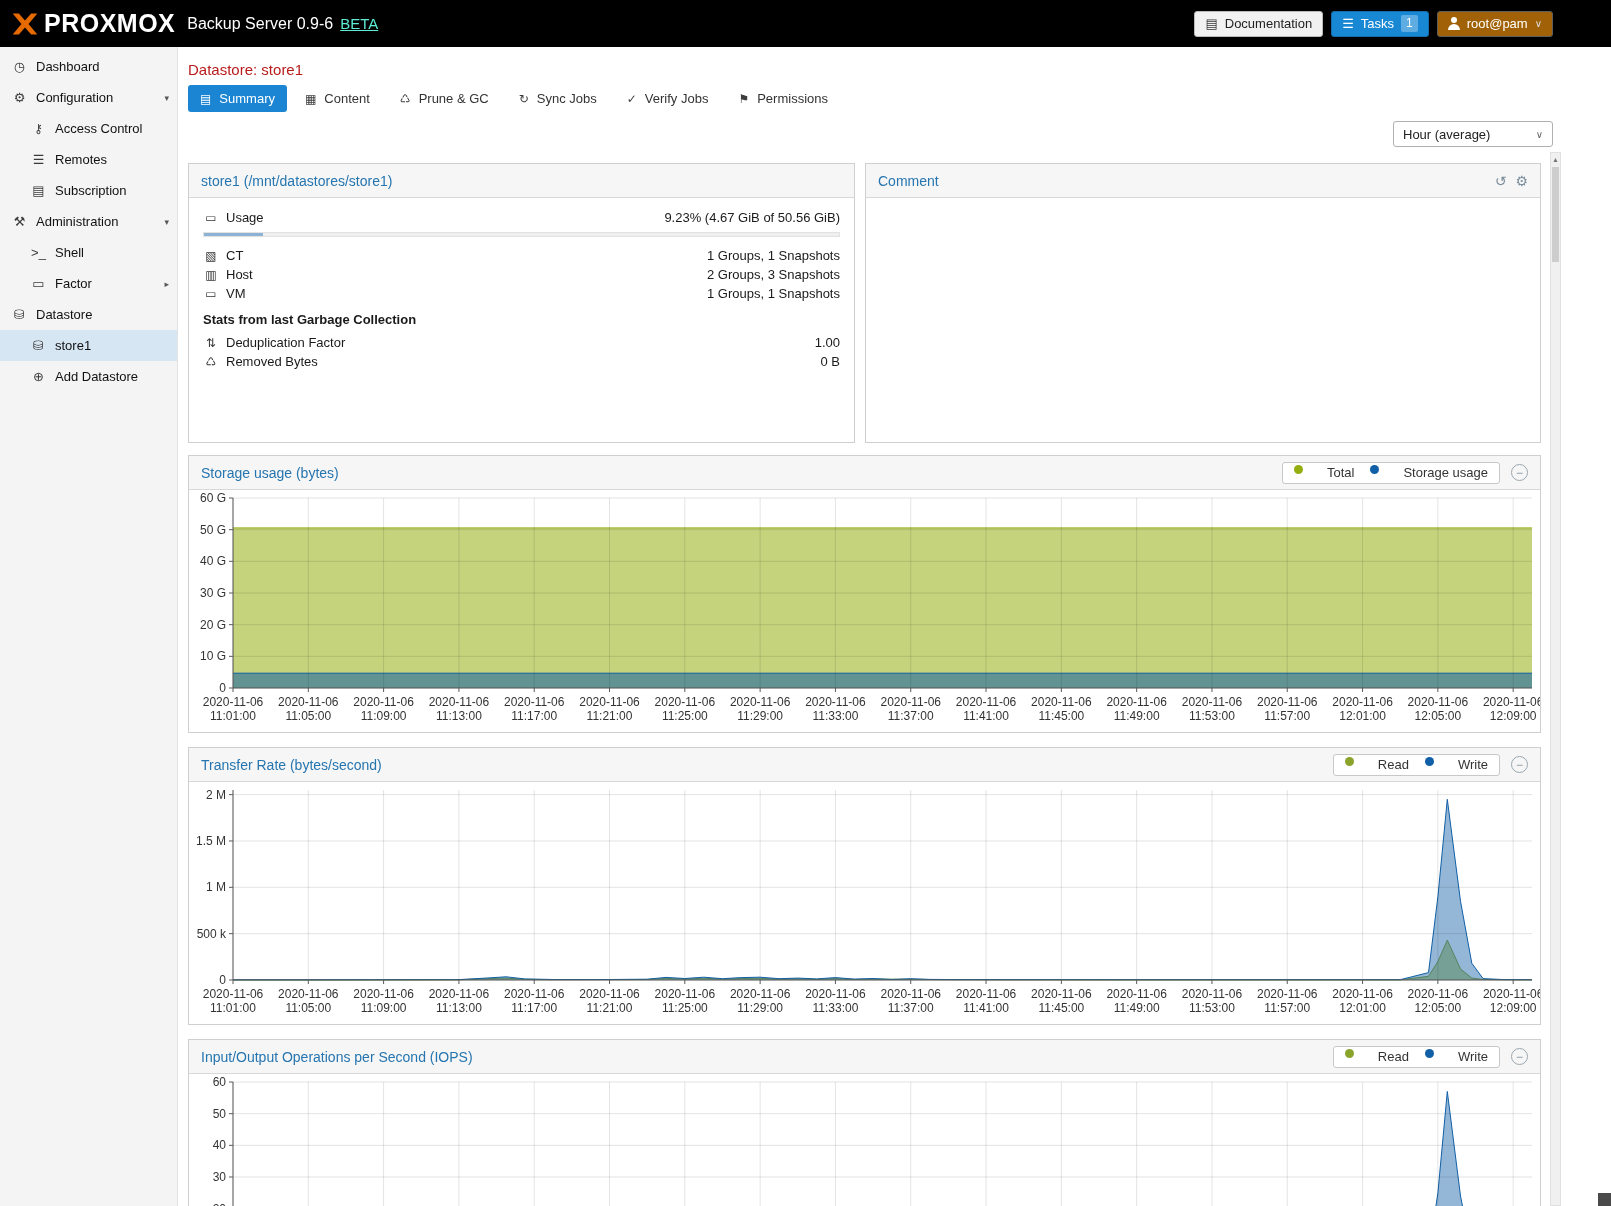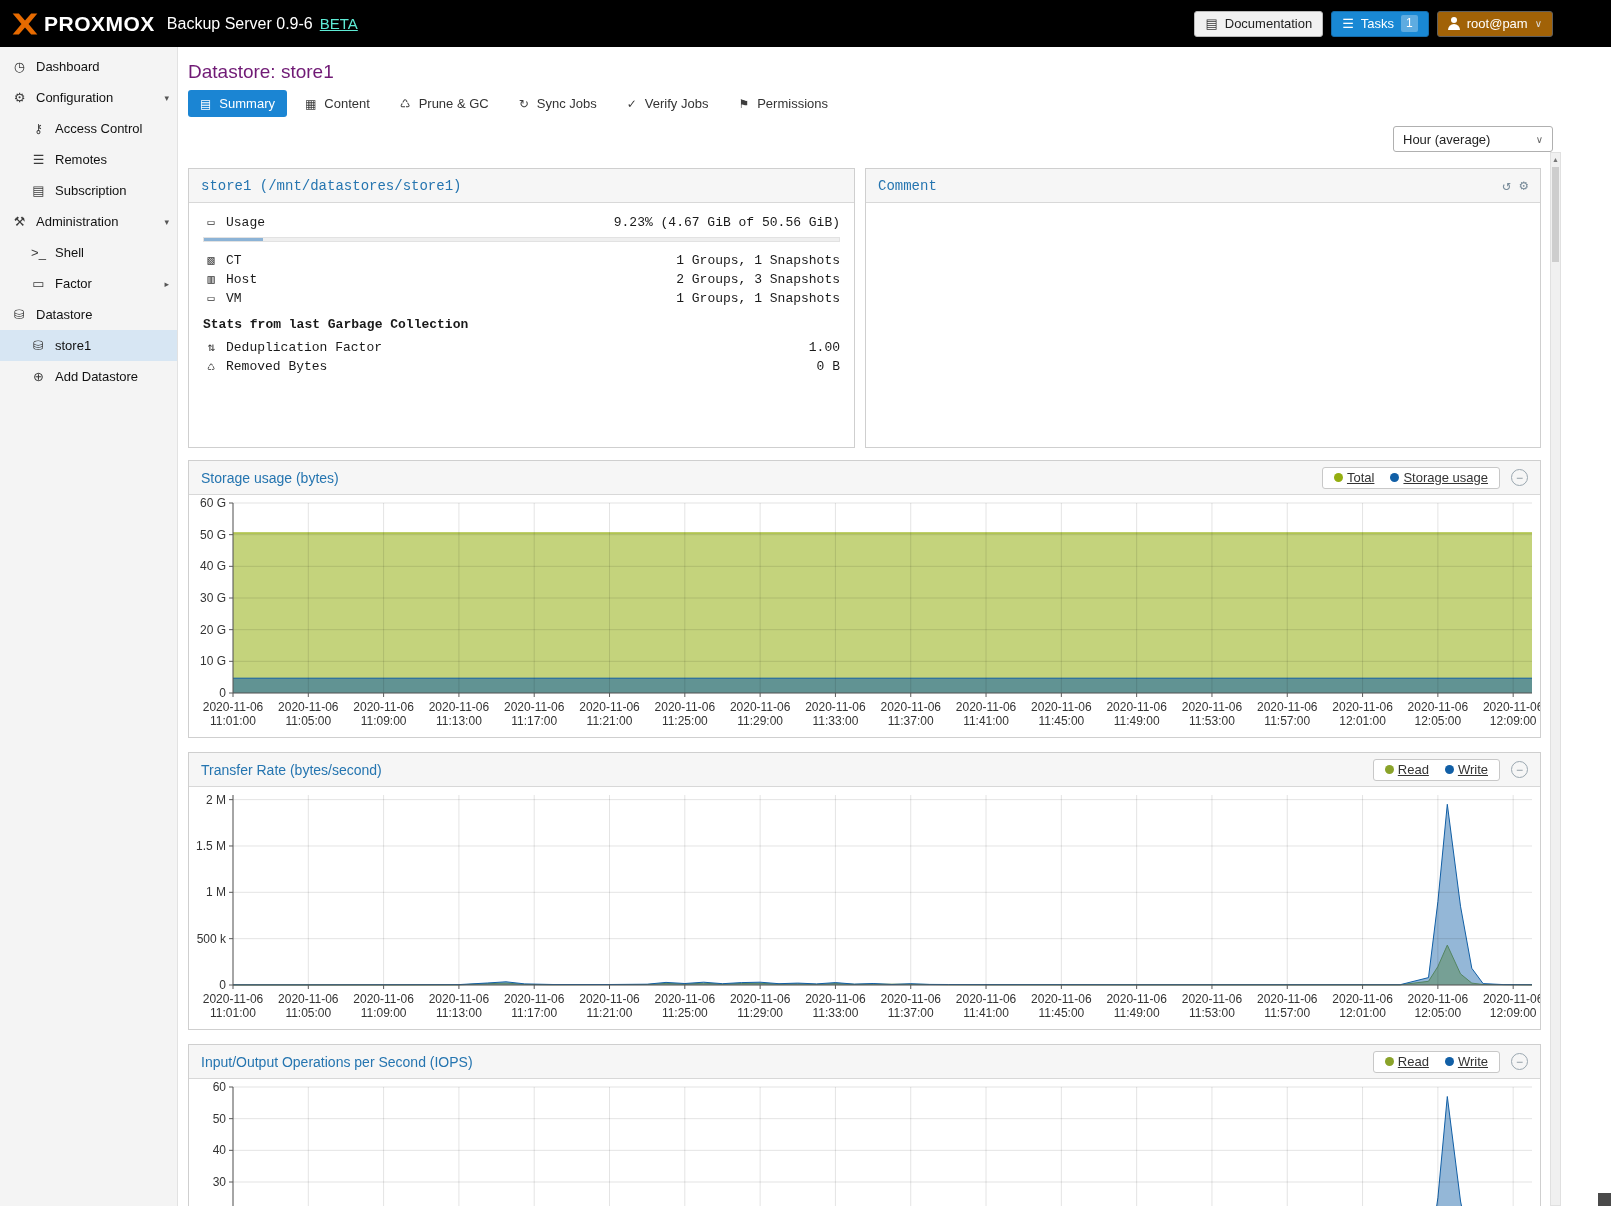--- a/index.html
+++ b/index.html
@@ -7,21 +7,21 @@
   body {
     width:1611px; height:1206px; overflow:hidden; position:relative;
     font-family:"Liberation Sans","DejaVu Sans",sans-serif; font-size:13px;
     color:#1a1a1a; background:#fff;
   }
   svg { font-family:inherit; display:block; }
 
   
   .topbar { height:47px; background:#000; display:flex; align-items:center; padding:0 58px 0 10px; color:#fff; }
   .brand { display:flex; align-items:center; gap:4px; }
-  .brand-name { font-size:21px; font-weight:bold; letter-spacing:0.5px; color:#fff; }
+  .brand-name { font-size:25px; font-weight:bold; letter-spacing:0.5px; color:#fff; }
   .prod { margin-left:12px; font-size:16px; color:#fff; }
   .beta { margin-left:7px; color:#5eead4; font-size:15px; text-decoration:underline; }
   .top-right { margin-left:auto; display:flex; gap:8px; align-items:center; }
   .tbtn { height:26px; display:flex; align-items:center; gap:7px; padding:0 10px; border-radius:3px; font-size:13px; cursor:default; }
   .tbtn.light { background:#f1f1f1; color:#222; border:1px solid #b9b9b9; }
   .tbtn.light .ic { color:#333; }
   .tbtn.blue  { background:#1988d4; color:#fff; border:1px solid #146cab; }
   .badge { background:rgba(255,255,255,0.3); border-radius:2px; padding:0 5px; font-size:12px; line-height:17px; }
   .tbtn.dark  { background:#a16207; color:#fff; border:1px solid #5e5e5e; }
   .user-ic { position:relative; width:12px; height:13px; display:inline-block; }
@@ -32,52 +32,52 @@
   
   .layout { display:flex; height:1159px; }
   .sidebar { width:178px; background:#f4f4f4; border-right:1px solid #e2e2e2; padding-top:4px; flex:none; }
   .side-item { height:31px; display:flex; align-items:center; gap:8px; padding:0 8px 0 11px; font-size:13px; color:#111; }
   .side-item .ic { width:17px; text-align:center; color:#3a3a3a; font-size:13px; flex:none; }
   .side-item.lvl1 { padding-left:30px; }
   .side-item.selected { background:#d7e6f3; }
   .exp { margin-left:auto; color:#555; font-size:9px; }
 
   .main { flex:1; padding-left:10px; position:relative; overflow:hidden; }
-  .page-title { margin-top:14px; font-size:19px; color:#701a75; }
+  .page-title { margin-top:14px; font-size:15px; color:#b91c1c; }
   .tabbar { margin-top:7px; display:flex; gap:6px; align-items:center; }
   .tab { height:27px; display:flex; align-items:center; gap:8px; padding:0 12px; border-radius:3px; color:#333; }
   .tab .ic { color:#3d3d3d; font-size:12px; }
   .tab.active { background:#1b85d3; color:#fff; }
   .tab.active .ic { color:#fff; }
 
   .toolbar { margin-top:9px; width:1365px; display:flex; justify-content:flex-end; }
   .combo { width:160px; height:26px; border:1px solid #b0b0b0; border-radius:3px; background:#fff; display:flex; align-items:center; padding:12px 9px; color:#222; }
   .combo .caret2 { margin-left:auto; color:#666; font-size:10px; }
 
-  .panels-row { margin-top:16px; width:1353px; display:flex; gap:10px; height:280px;font-family:Liberation Mono, monospace; }
+  .panels-row { margin-top:16px; width:1353px; display:flex; gap:10px; height:280px; }
   .panel { border:1px solid #cfcfcf; background:#fff; }
   .panel-hd { height:34px; background:#f6f6f6; border-bottom:1px solid #d8d8d8; display:flex; align-items:center; padding:0 12px; font-size:14px; color:#2575b0; }
   .store-panel { width:667px; }
   .comment-panel { flex:1; }
   .hd-icons { margin-left:auto; display:flex; gap:9px; color:#7a8d9b; font-size:14px; }
 
   .panel-bd { padding:10px 14px; }
   .kv { display:flex; align-items:center; height:19px; }
   .kv .ic { width:16px; color:#333; margin-right:7px; font-size:12px; text-align:center; }
   .kv .val { margin-left:auto; }
   .ubar { height:5px; background:#efefef; border:1px solid #e2e2e2; margin:5px 0 9px 0; }
   .ubar-fill { height:100%; background:#8cb3d6; }
   .sect { font-weight:bold; margin:9px 0 6px 0; }
   .sect.first { margin-top:6px; }
 
   .chart-panel { width:1353px; height:278px; }
   .chart-panel.m12 { margin-top:12px; }
   .chart-panel.m14 { margin-top:14px; }
   .legend-pill { margin-left:auto; border:1px solid #c8c8c8; border-radius:3px; height:22px; display:flex; align-items:center; gap:16px; padding:0 11px; background:#fff; font-size:13px; color:#333; }
-  .leg-item { display:flex; align-items:center; gap:4px;text-decoration:underline; }
+  .leg-item { display:flex; align-items:flex-start; gap:24px; }
   .dot { width:9px; height:9px; border-radius:50%; display:inline-block; background:#999; }
   .collapse-btn { width:17px; height:17px; border:1px solid #9aa7b0; border-radius:50%; color:#8a97a0; display:flex; align-items:center; justify-content:center; font-size:12px; margin-left:11px; line-height:1; }
 
   
   .vscroll { position:absolute; top:152px; right:50px; width:11px; bottom:0; background:#f0f0f0; border:1px solid #e0e0e0; }
   .vs-up { height:13px; display:flex; align-items:center; justify-content:center; font-size:7px; color:#777; }
   .vs-thumb { position:absolute; top:14px; left:1px; right:1px; height:95px; background:#cdcdcd; }
   .corner { position:absolute; right:0; bottom:0; width:13px; height:13px; background:#4a4a4a; }
 </style>
 </head>

